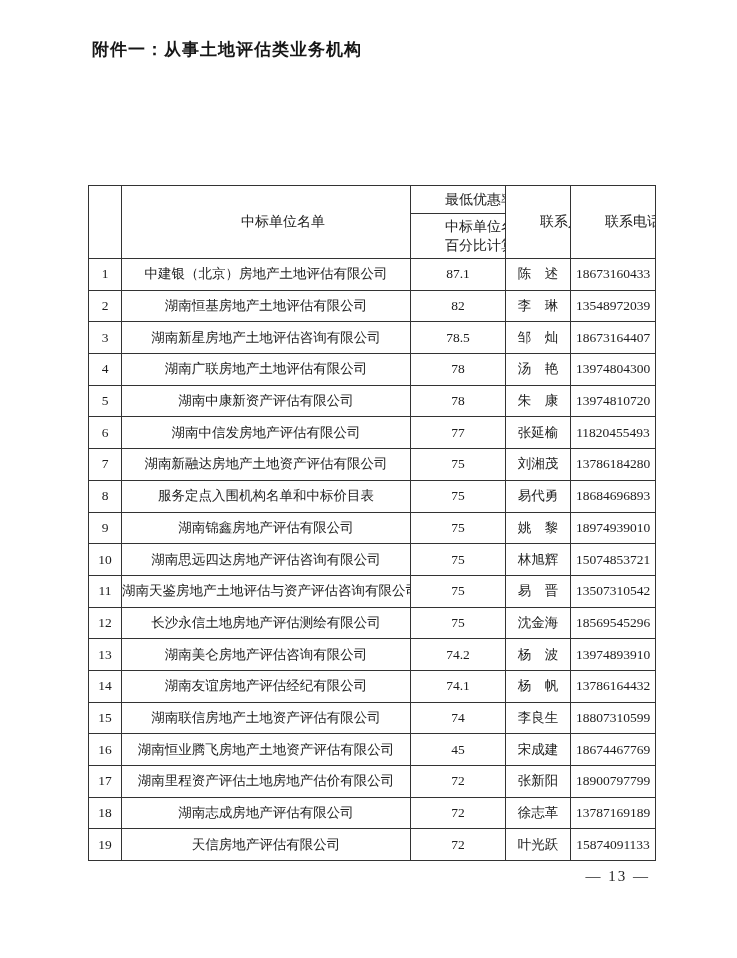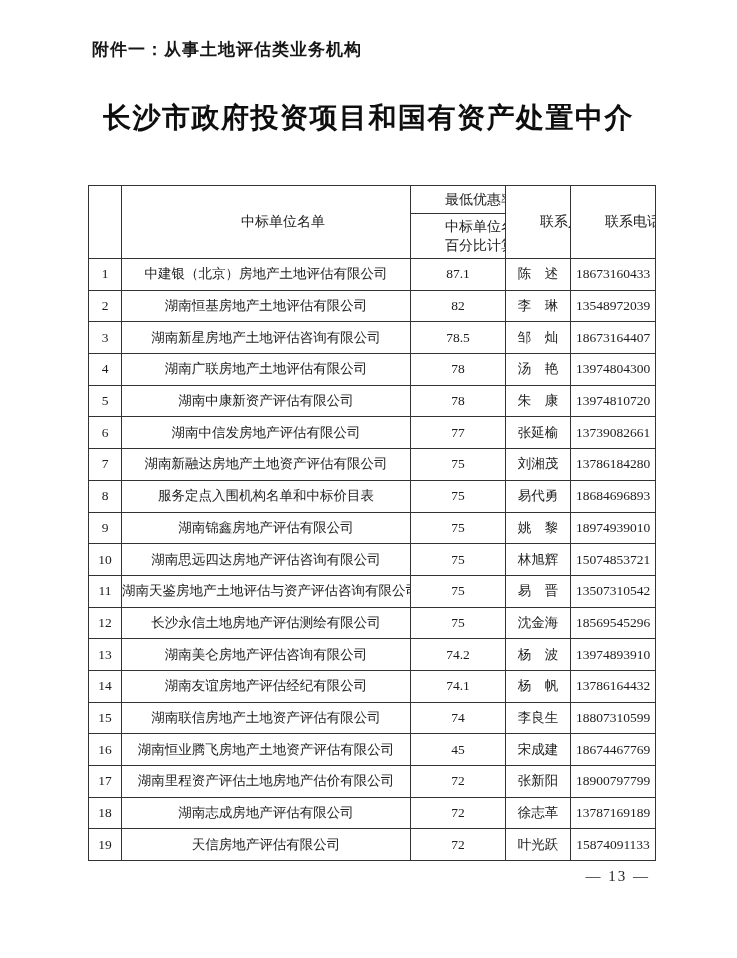--- a/index.html
+++ b/index.html
@@ -71,21 +71,20 @@
     letter-spacing: 2px;
     color: #1c1c1c;
   }
 </style>
 </head>
 <body>
 
 <div class="attachment-line">附件一：从事土地评估类业务机构</div>
 
 <div class="doc-title">
-  <div>长沙市政府投资项目和国有资产处置中介</div>
 </div>
 
 <table class="main-table">
   <colgroup>
     <col style="width:33px">
     <col style="width:289px">
     <col style="width:95px">
     <col style="width:65px">
     <col style="width:85px">
   </colgroup>
@@ -139,21 +138,21 @@
       <td class="cell-company">湖南中康新资产评估有限公司</td>
       <td class="cell-rate">78</td>
       <td class="cell-contact">朱　康</td>
       <td class="cell-phone">13974810720</td>
     </tr>
       <tr>
       <td class="cell-index">6</td>
       <td class="cell-company">湖南中信发房地产评估有限公司</td>
       <td class="cell-rate">77</td>
       <td class="cell-contact">张延榆</td>
-      <td class="cell-phone">13739082661</td>
+      <td class="cell-phone">11820455493</td>
     </tr>
       <tr>
       <td class="cell-index">7</td>
       <td class="cell-company">湖南新融达房地产土地资产评估有限公司</td>
       <td class="cell-rate">75</td>
       <td class="cell-contact">刘湘茂</td>
       <td class="cell-phone">13786184280</td>
     </tr>
       <tr>
       <td class="cell-index">8</td>

